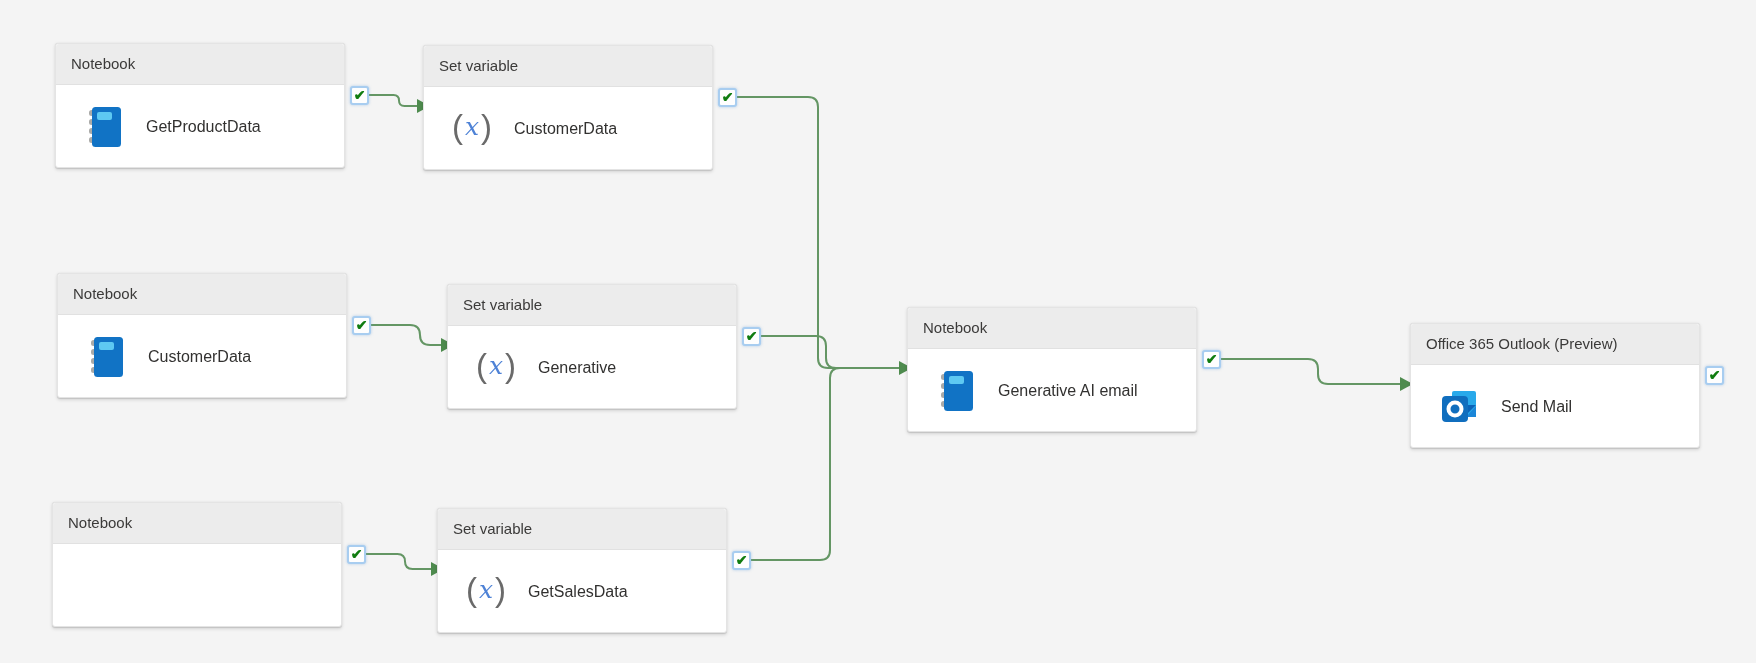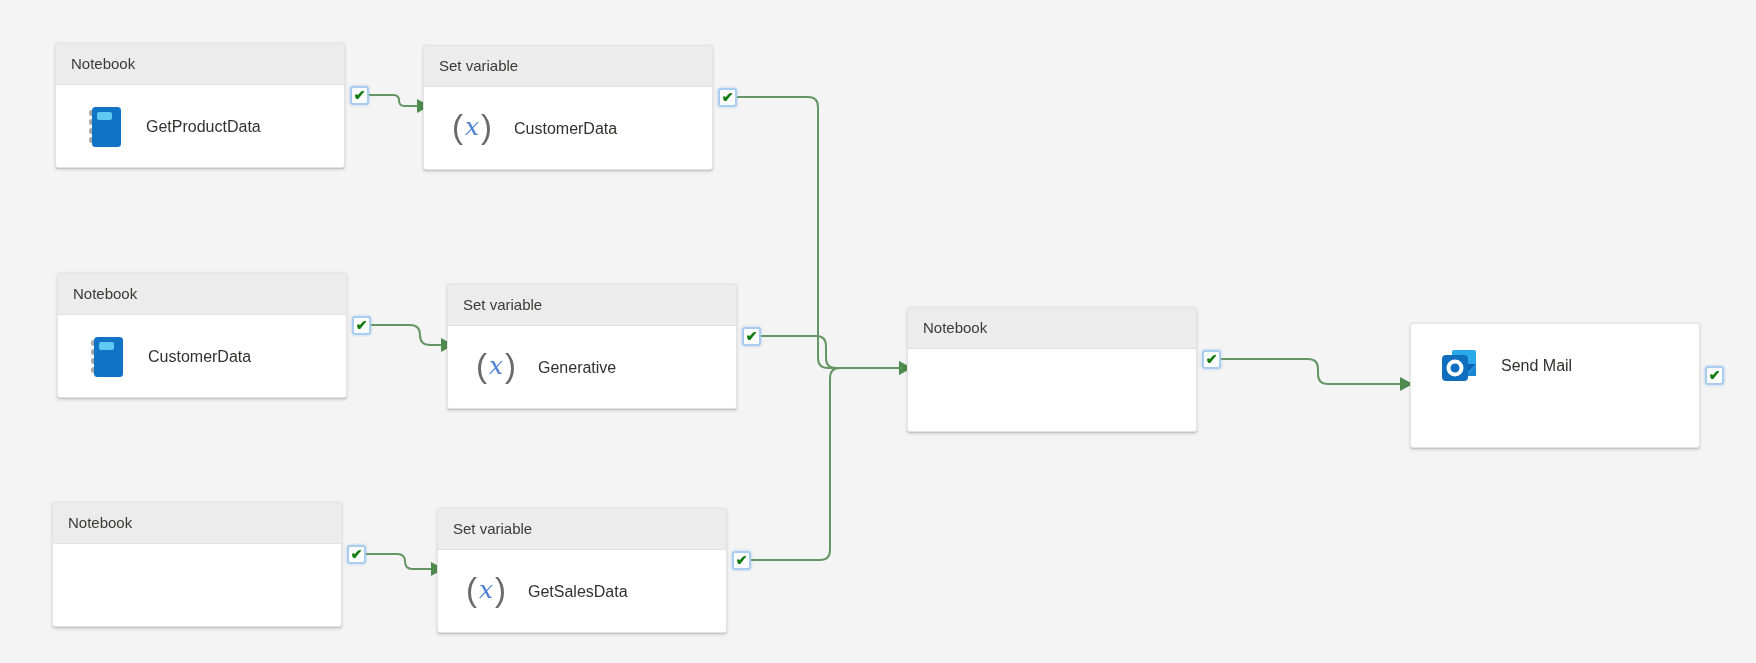--- a/index.html
+++ b/index.html
@@ -162,25 +162,39 @@
             </span>
           </span>
       <span class="card-label">GetSalesData</span>
     </div>
   </div>
 <div class="status-badge" style="left: 732px; top: 551px; border-color: rgb(168, 205, 240);">
         <span class="check" style="color: rgb(16, 124, 16);">✔</span>
       </div>
   <div class="card" style="left: 907px; top: 307px; width: 290px; height: 125px;">
     <div class="card-header" style="background: rgb(236, 236, 236);">Notebook</div>
+    <div class="card-body">
+      <span class="icon-wrap">
+            <svg width="36" height="42" viewBox="0 0 36 42">
+              <rect x="3" y="4" width="5" height="6" rx="2.5" fill="#aaaaa8"></rect>
+              <rect x="3" y="13" width="5" height="6" rx="2.5" fill="#aaaaa8"></rect>
+              <rect x="3" y="22" width="5" height="6" rx="2.5" fill="#aaaaa8"></rect>
+              <rect x="3" y="31" width="5" height="6" rx="2.5" fill="#aaaaa8"></rect>
+              <rect x="6" y="1" width="29" height="40" rx="3.5" fill="#1173c5"></rect>
+              <rect x="11" y="6" width="15" height="8" rx="2" fill="#5ec9f2"></rect>
+            </svg>
+          </span>
+      <span class="card-label">Generative AI email</span>
+    </div>
   </div>
 <div class="status-badge" style="left: 1202px; top: 350px; border-color: rgb(168, 205, 240);">
         <span class="check" style="color: rgb(16, 124, 16);">✔</span>
       </div>
   <div class="card" style="left: 1410px; top: 323px; width: 290px; height: 125px;">
+    <div class="card-header" style="background: rgb(236, 236, 236);">Office 365 Outlook (Preview)</div>
     <div class="card-body">
       <span class="icon-wrap">
             <svg width="38" height="38" viewBox="0 0 38 38">
               <rect x="12" y="3" width="24" height="26" rx="2" fill="#29a9ea"></rect>
               <polygon points="12,17 36,17 24,29 12,29" fill="#0b63b8"></polygon>
               <polygon points="36,18 36,29 26,29" fill="#1b86d8"></polygon>
               <rect x="2" y="8" width="26" height="26" rx="4" fill="#106ebe"></rect>
               <circle cx="15" cy="21" r="6.5" fill="none" stroke="#ffffff" stroke-width="4"></circle>
             </svg>
           </span>

